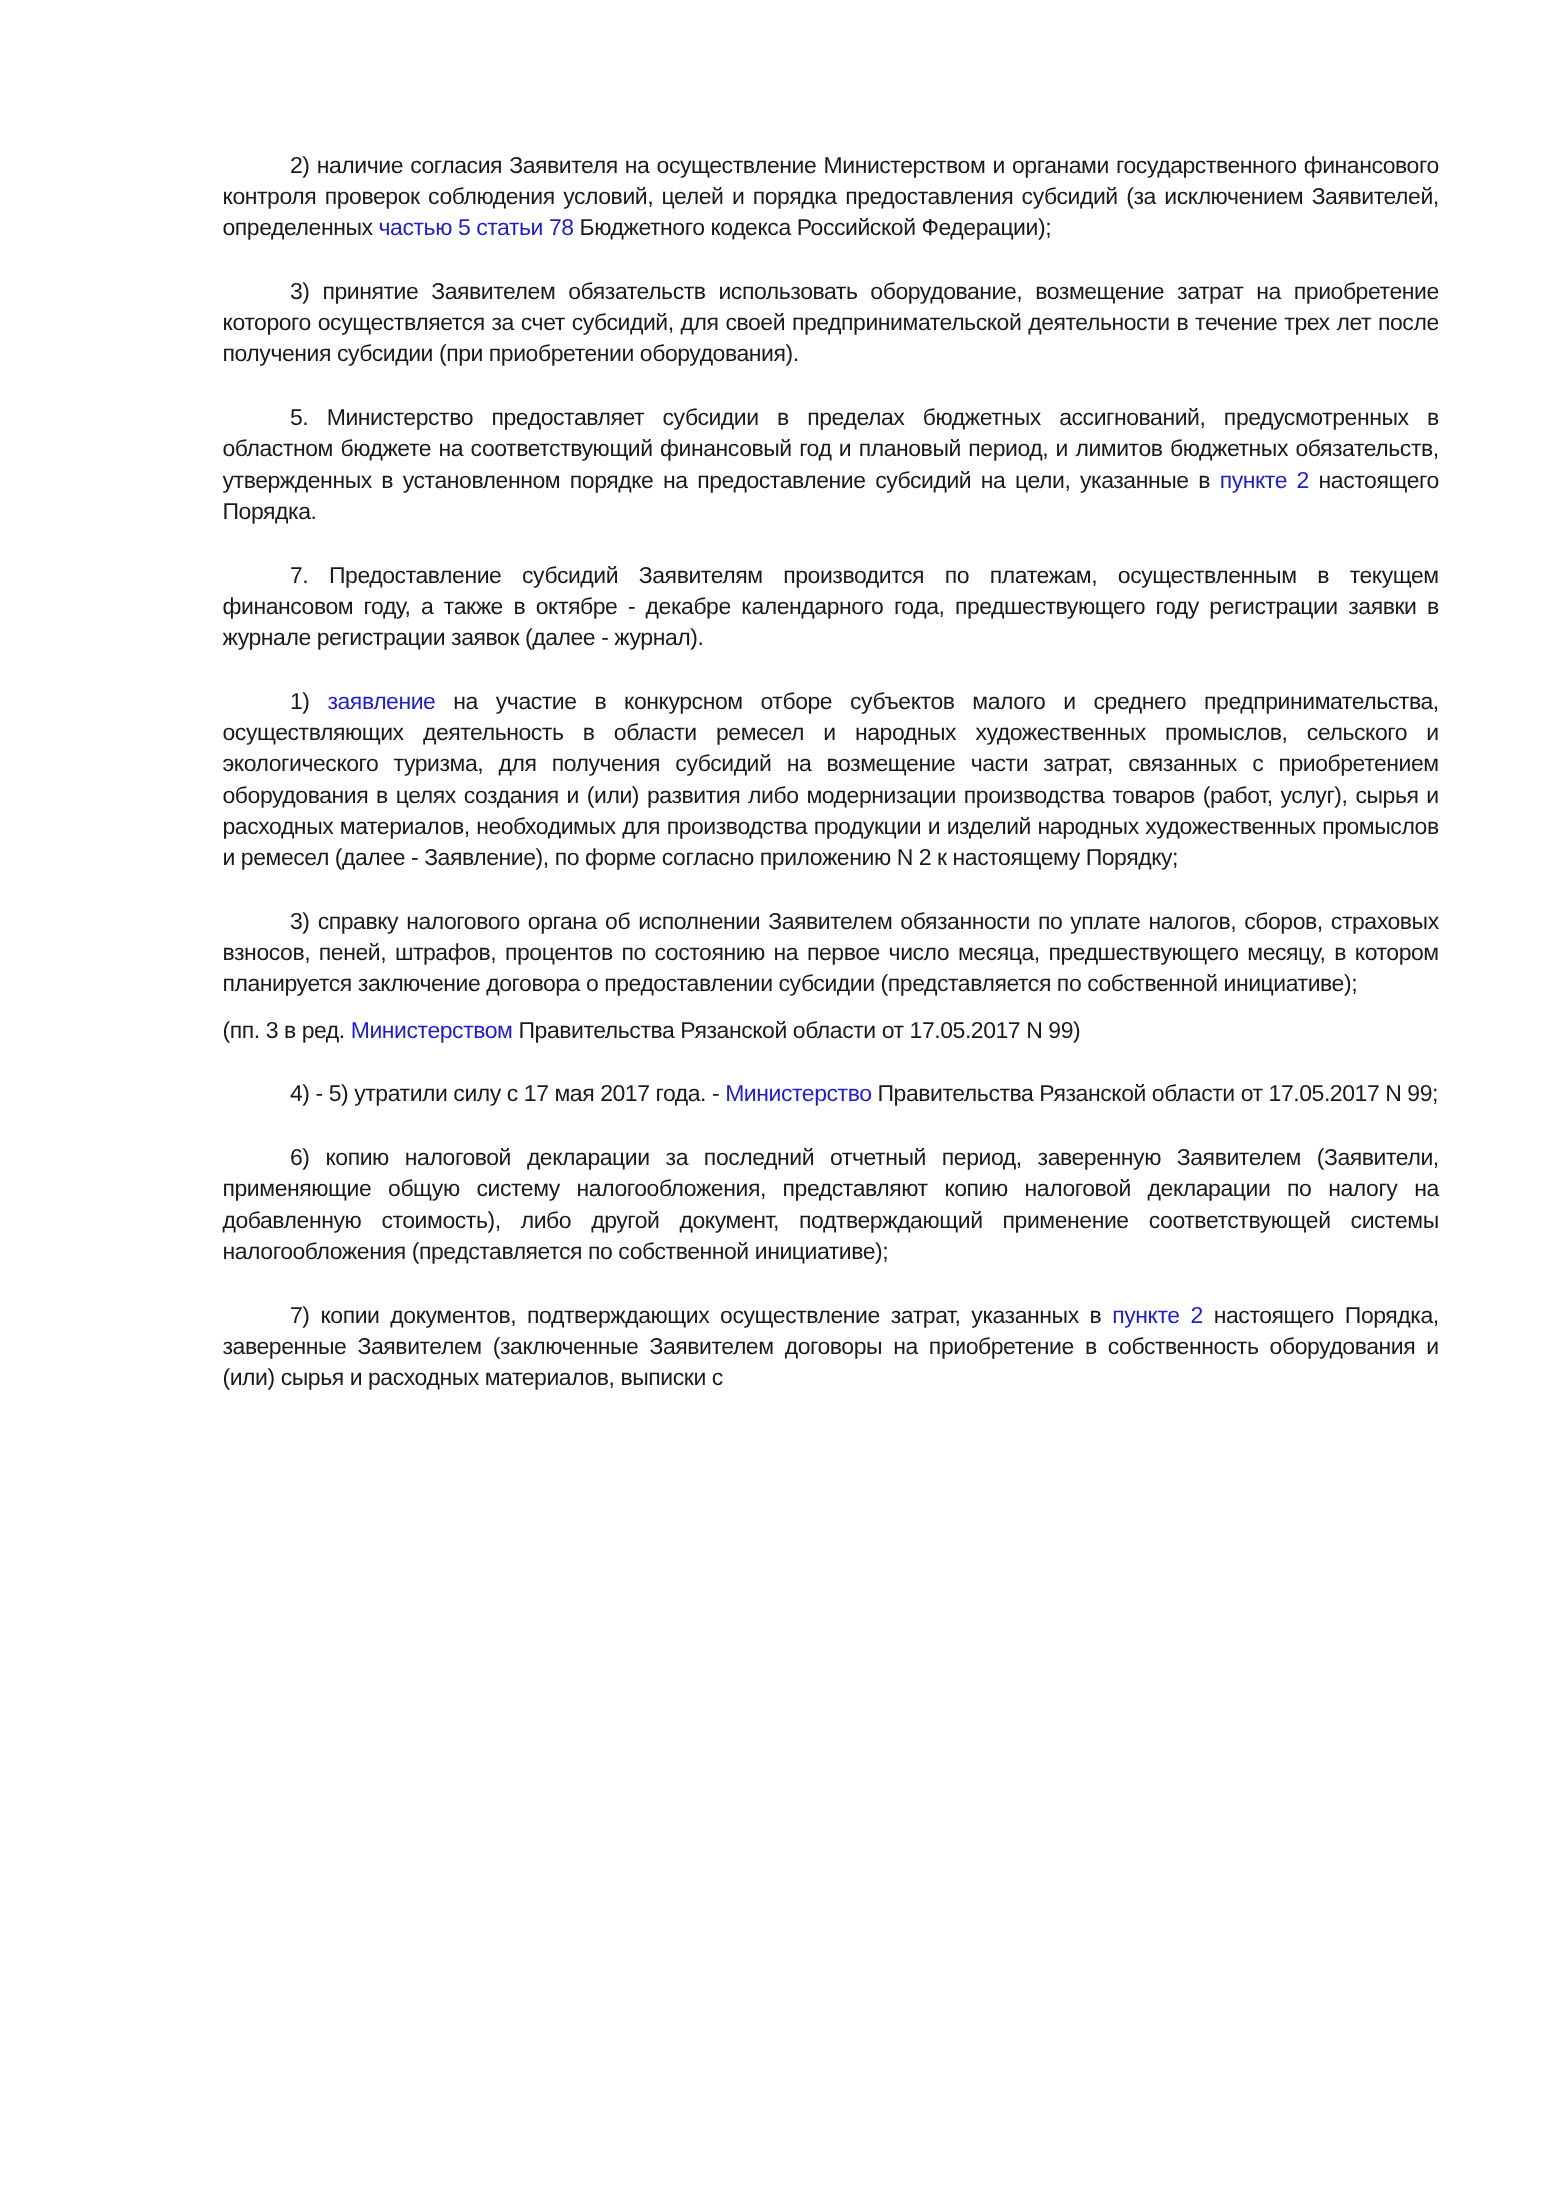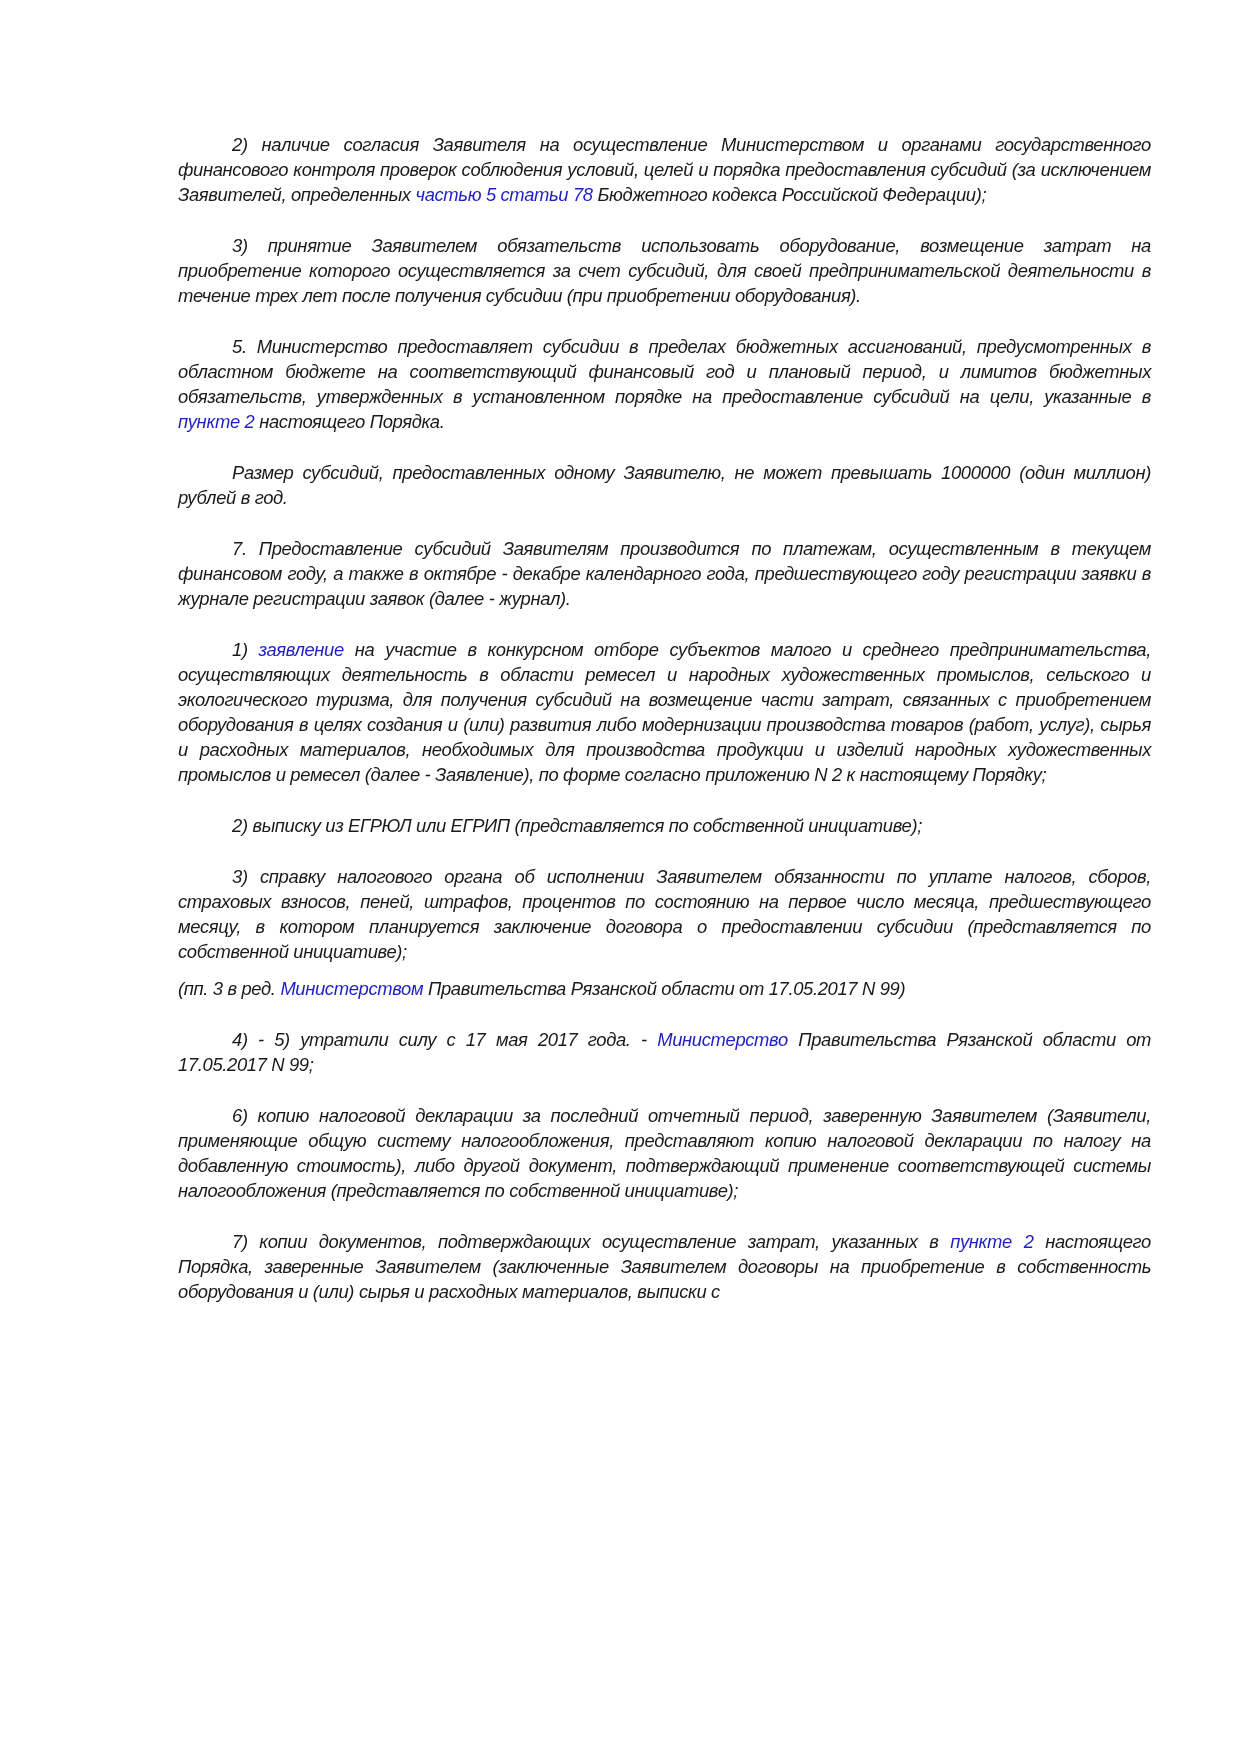--- a/index.html
+++ b/index.html
@@ -9,29 +9,28 @@
     }
     body {
       width: 1240px;
       height: 1754px;
       position: relative;
       overflow: hidden;
     }
     .page {
       position: absolute;
       left: 178px;
-      top: 132px;
+      top: 119px;
       width: 973px;
       font-family: "Liberation Sans", sans-serif;
       font-size: 18.4px;
       line-height: 25px;
       color: #1a1a1a;
       letter-spacing: -0.35px;
       word-spacing: 0px;
-      font-style: italic;
     }
     .p {
       margin: 0 0 26px 0;
       text-align: justify;
       text-indent: 54px;
       hyphens: none;
     }
     .p.tight { margin-bottom: 12px; }
     .p.noindent { text-indent: 0; }
     .link {
@@ -50,36 +49,30 @@
 
   <p class="p">
     <span>3) принятие Заявителем обязательств использовать оборудование, возмещение затрат на приобретение которого осуществляется за счет субсидий, для своей предпринимательской деятельности в течение трех лет после получения субсидии (при приобретении оборудования).</span>
   </p>
 
   <p class="p">
     <span>5. Министерство предоставляет субсидии в пределах бюджетных ассигнований, предусмотренных в областном бюджете на соответствующий финансовый год и плановый период, и лимитов бюджетных обязательств, утвержденных в установленном порядке на предоставление субсидий на цели, указанные в </span><a class="link">пункте 2</a><span> настоящего Порядка.</span>
   </p>
 
 
-  <p class="p">
-    <span>Размер субсидий, предоставленных одному Заявителю, не может превышать 1000000 (один миллион) рублей в год.</span>
-  </p>
 
   <p class="p">
     <span>7. Предоставление субсидий Заявителям производится по платежам, осуществленным в текущем финансовом году, а также в октябре - декабре календарного года, предшествующего году регистрации заявки в журнале регистрации заявок (далее - журнал).</span>
   </p>
 
 
   <p class="p">
     <span>1) </span><a class="link">заявление</a><span> на участие в конкурсном отборе субъектов малого и среднего предпринимательства, осуществляющих деятельность в области ремесел и народных художественных промыслов, сельского и экологического туризма, для получения субсидий на возмещение части затрат, связанных с приобретением оборудования в целях создания и (или) развития либо модернизации производства товаров (работ, услуг), сырья и расходных материалов, необходимых для производства продукции и изделий народных художественных промыслов и ремесел (далее - Заявление), по форме согласно приложению N 2 к настоящему Порядку;</span>
   </p>
 
-  <p class="p">
-    <span>2) выписку из ЕГРЮЛ или ЕГРИП (представляется по собственной инициативе);</span>
-  </p>
 
   <p class="p tight">
     <span>3) справку налогового органа об исполнении Заявителем обязанности по уплате налогов, сборов, страховых взносов, пеней, штрафов, процентов по состоянию на первое число месяца, предшествующего месяцу, в котором планируется заключение договора о предоставлении субсидии (представляется по собственной инициативе);</span>
   </p>
 
   <p class="p noindent">
     <span>(пп. 3 в ред. </span><a class="link">Министерством</a><span> Правительства Рязанской области от 17.05.2017 N 99)</span>
   </p>
 
   <p class="p">

